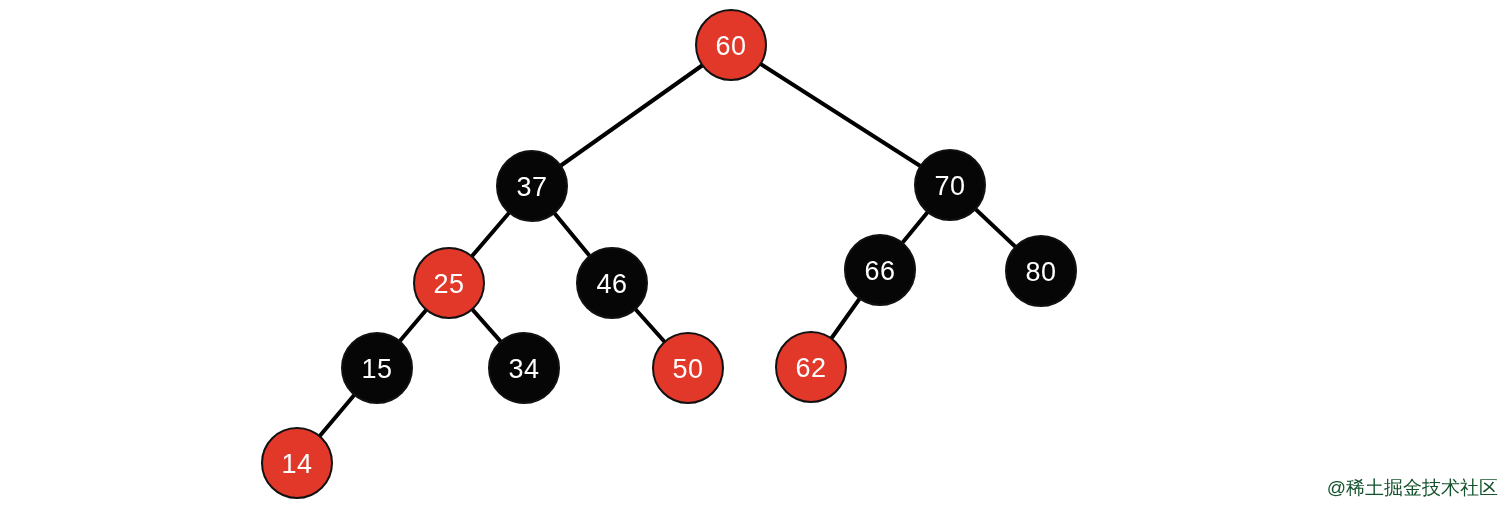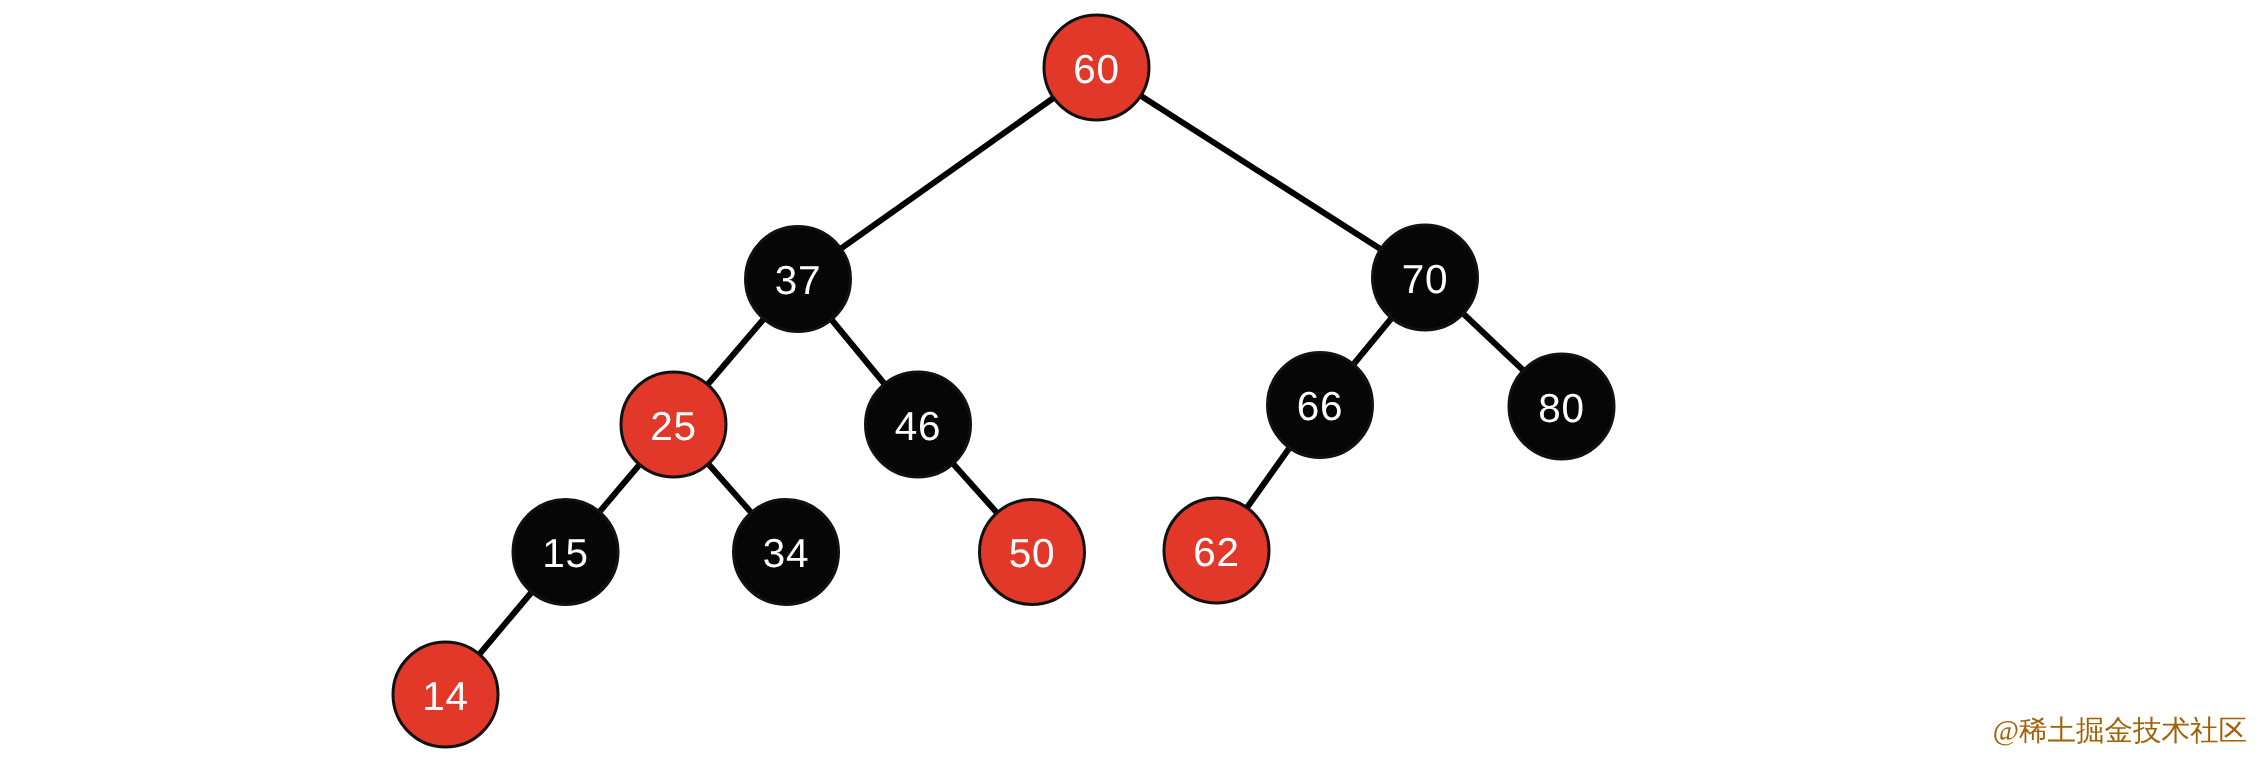--- a/index.html
+++ b/index.html
@@ -27,22 +27,22 @@
     text-anchor: middle;
     dominant-baseline: central;
     letter-spacing: 0.5px;
   }
   .watermark {
     position: absolute;
     right: 14px;
     bottom: 12px;
     font-size: 19px;
     line-height: 1;
-    color: #a16207;
-    font-family: Liberation Serif, serif;
+    color: #14532d;
+    font-family: Liberation Sans, sans-serif;
     user-select: none;
     margin-top: 20px;
   }
 </style>
 </head>
 <body>
 
 <div class="stage">
   <svg id="tree-svg" xmlns="http://www.w3.org/2000/svg" width="1512" height="509" viewBox="0 0 1512 509">
       <line x1="731" y1="45" x2="532" y2="186" stroke="#000000" stroke-width="4" class="tree-edge"></line>

